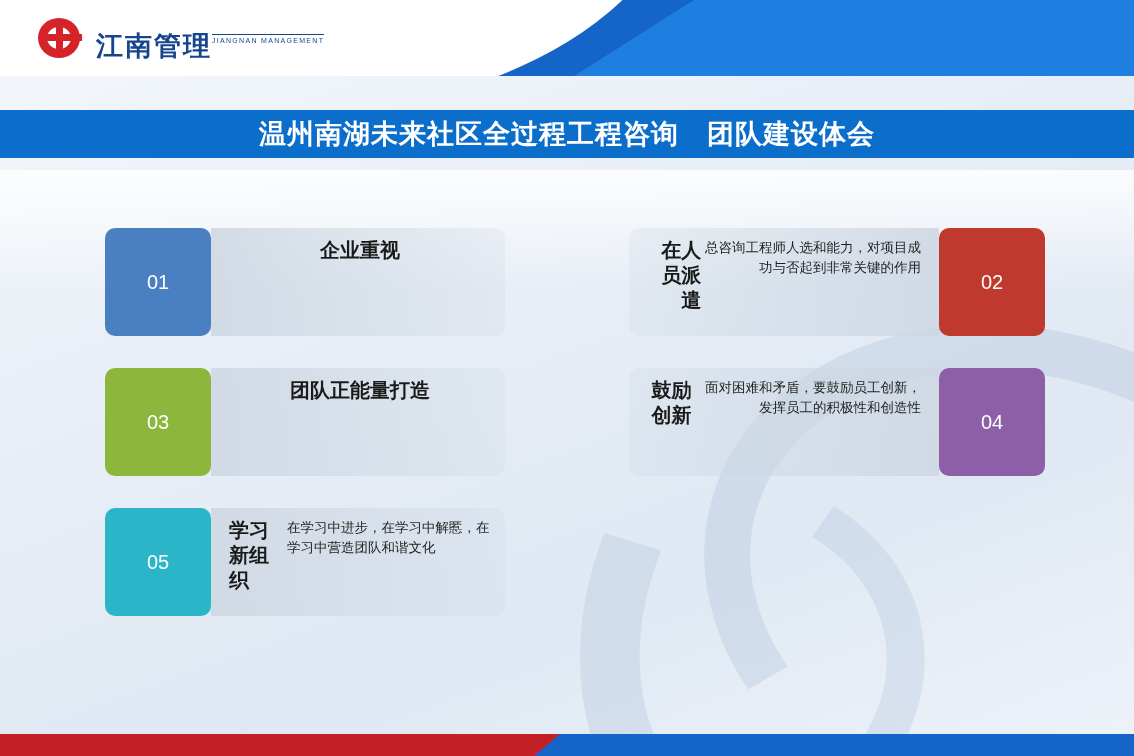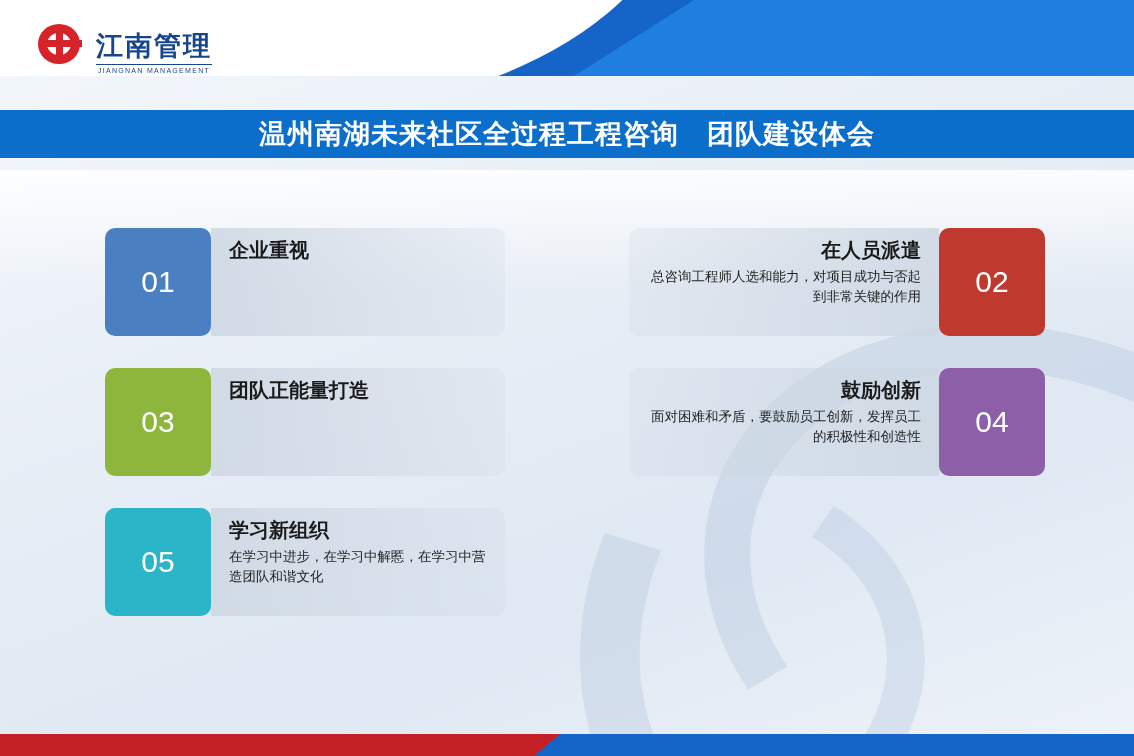--- a/index.html
+++ b/index.html
@@ -138,21 +138,20 @@
     background: #d6232a;
   }
   .logo-mark .bar2 {
     position: absolute;
     left: 18px; top: 11px;
     width: 7px; height: 26px;
     background: #d6232a;
   }
   .logo-text-wrap {
     display: flex;
-    flex-direction: column;
     justify-content: flex-start;
     margin-top: 18px;
   }
   .logo-cn {
     font-size: 27px;
     font-weight: bold;
     color: #16458c;
     letter-spacing: 2px;
     line-height: 1.1;
   }
@@ -200,35 +199,35 @@
     position: relative;
     height: 108px;
     display: flex;
     align-items: stretch;
   }
   .num-box {
     width: 106px;
     min-width: 106px;
     border-radius: 10px;
     color: #ffffff;
-    font-size: 30px;
+    font-size: 20px;
     display: flex;
     align-items: center;
     justify-content: center;
     z-index: 2;
   }
   .body-box {
     flex: 1;
     background: linear-gradient(to right, rgba(205,215,226,0.85), rgba(205,215,226,0.25));
     border-radius: 0 10px 10px 0;
     padding: 10px 14px 10px 18px;
     box-sizing: border-box;
     display: flex;
-    flex-direction: column;
-    justify-content: flex-start;
+    flex-direction: row;
+    justify-content: center;
   }
   .card.right .body-box {
     background: linear-gradient(to left, rgba(205,215,226,0.85), rgba(205,215,226,0.25));
     border-radius: 10px 0 0 10px;
     padding: 10px 18px 10px 14px;
     text-align: right;
   }
   .card-title {
     font-size: 20px;
     font-weight: bold;

